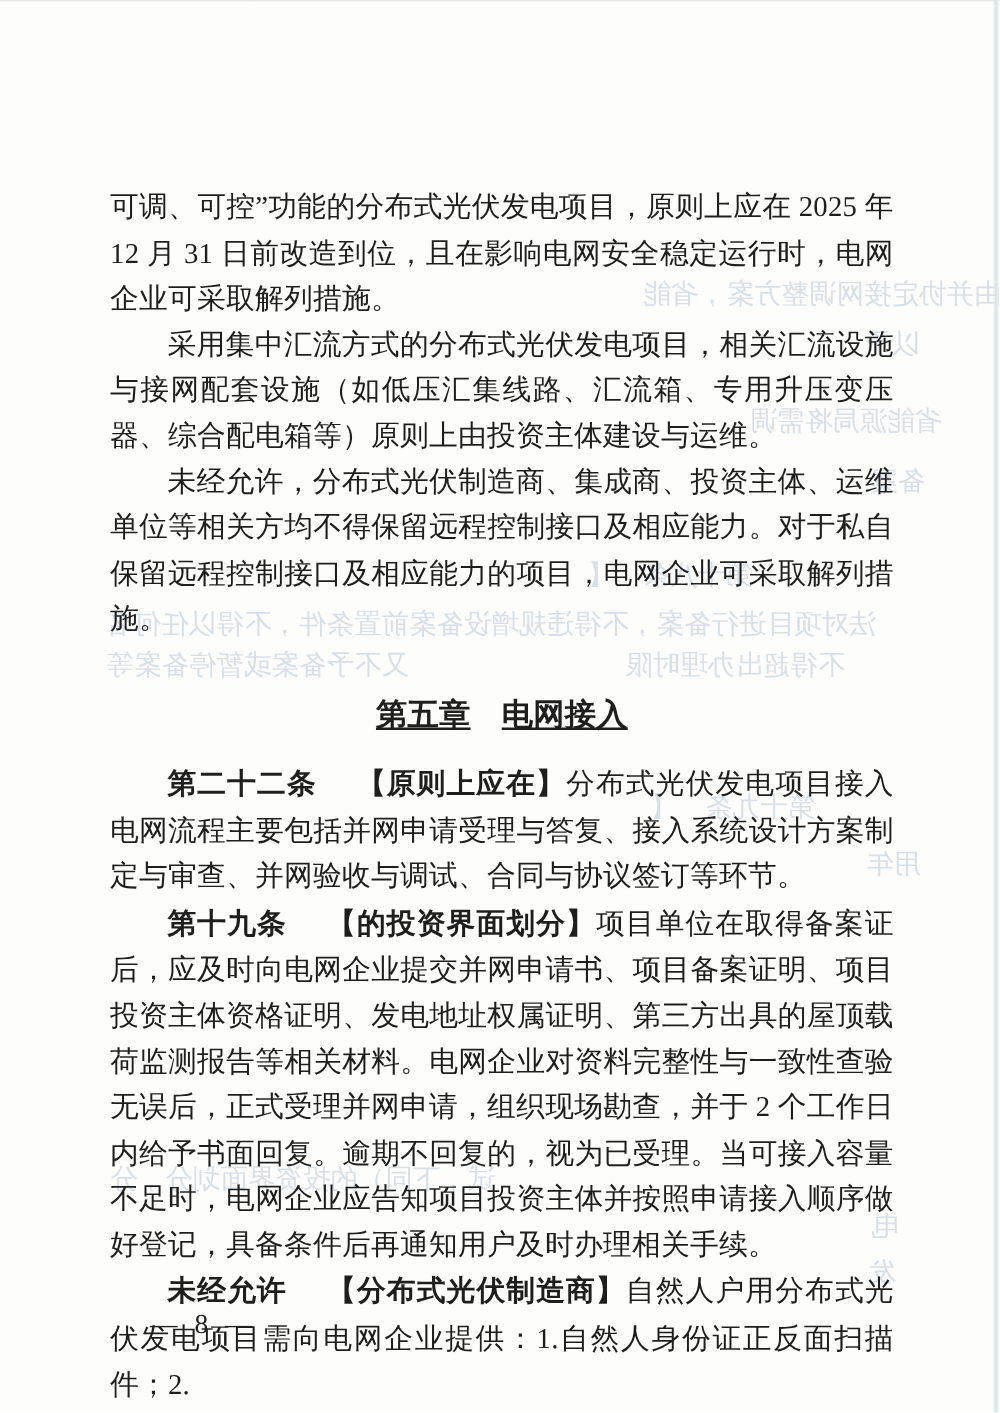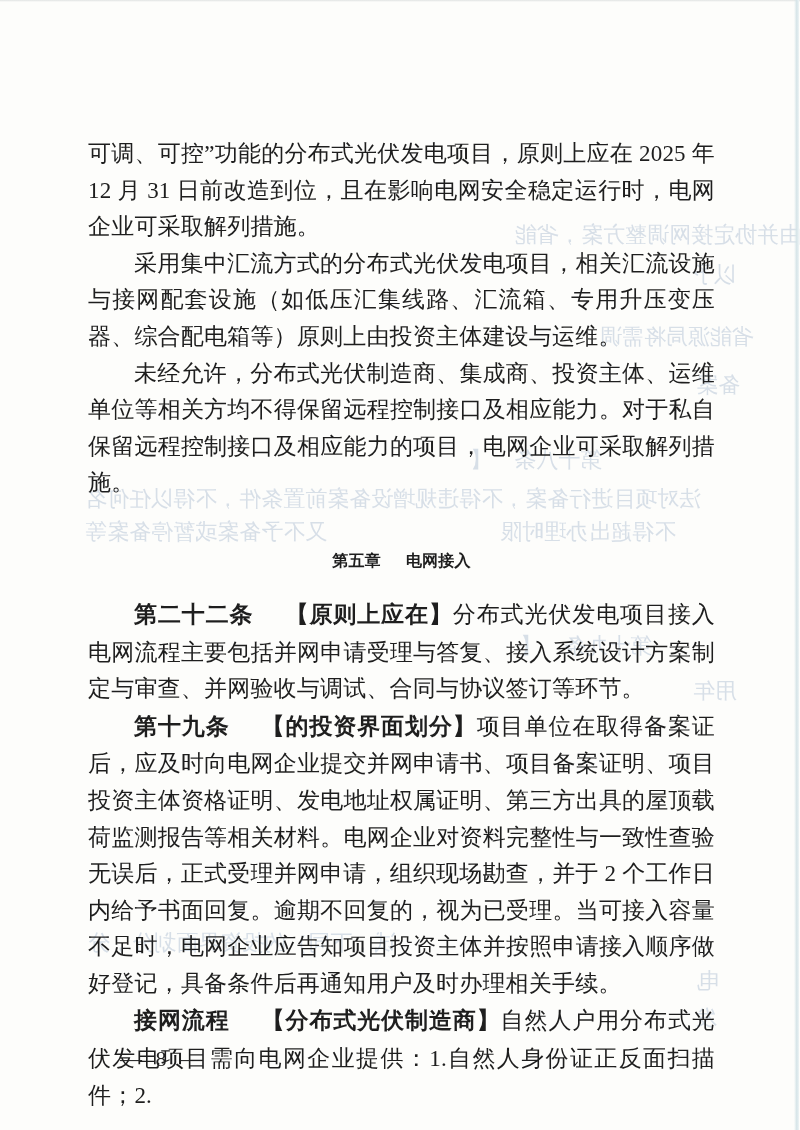--- a/index.html
+++ b/index.html
@@ -14,37 +14,38 @@
   
   .page::before{
     content:"";position:absolute;left:0;top:0;width:100%;height:2px;
     background:linear-gradient(#e0e3e2,rgba(255,255,255,0));pointer-events:none;
   }
   .page::after{
     content:"";position:absolute;top:0;right:1px;width:5px;height:100%;
     background:linear-gradient(90deg,rgba(207,224,228,0),#d5e4e8 55%,#eef4f5);pointer-events:none;
   }
   .content{
-    position:absolute;left:88px;top:136px;width:627px;
+    position:absolute;left:88px;top:148px;width:627px;
     font-size:23px;line-height:36.6px;
     text-align:justify;text-justify:inter-ideograph;
     letter-spacing:.2px;
   }
   .para{margin:0;text-indent:2em;}
   .para.no-indent{text-indent:0;}
   .art-num,.art-tag{
     font-weight:700;
     font-family:"Liberation Sans","DejaVu Sans",sans-serif;
   }
   .art-num{margin-right:32px;font-family:Liberation Mono, monospace;}
   .chapter{
     margin:40px 0 17px 0;
     text-align:center;text-indent:0;
-    font-size:16px;font-weight:700;line-height:37px;
+    font-size:25px;font-weight:700;line-height:37px;
     font-family:"Liberation Sans","DejaVu Sans",sans-serif;
+    text-decoration:underline;
   }
   .chapter-title{margin-left:25px;}
   .footer{
     position:absolute;left:120px;top:1046px;
     font-size:22px;letter-spacing:4px;color:#222;
   }
   
   .bt{
     position:absolute;
     transform:scaleX(-1);
@@ -80,18 +81,18 @@
     <p class="para">采用集中汇流方式的分布式光伏发电项目，相关汇流设施与接网配套设施（如低压汇集线路、汇流箱、专用升压变压器、综合配电箱等）原则上由投资主体建设与运维。</p>
 
     <p class="para">未经允许，分布式光伏制造商、集成商、投资主体、运维单位等相关方均不得保留远程控制接口及相应能力。对于私自保留远程控制接口及相应能力的项目，电网企业可采取解列措施。</p>
 
     <h2 class="chapter"><span>第五章</span><span class="chapter-title">电网接入</span></h2>
 
     <p class="para article"><span class="art-num">第二十二条</span><span class="art-tag">【原则上应在】</span><span class="art-body">分布式光伏发电项目接入电网流程主要包括并网申请受理与答复、接入系统设计方案制定与审查、并网验收与调试、合同与协议签订等环节。</span></p>
 
     <p class="para article"><span class="art-num">第十九条</span><span class="art-tag">【的投资界面划分】</span><span class="art-body">项目单位在取得备案证后，应及时向电网企业提交并网申请书、项目备案证明、项目投资主体资格证明、发电地址权属证明、第三方出具的屋顶载荷监测报告等相关材料。电网企业对资料完整性与一致性查验无误后，正式受理并网申请，组织现场勘查，并于 2 个工作日内给予书面回复。逾期不回复的，视为已受理。当可接入容量不足时，电网企业应告知项目投资主体并按照申请接入顺序做好登记，具备条件后再通知用户及时办理相关手续。</span></p>
 
-    <p class="para article"><span class="art-num">接网流程</span><span class="art-tag">【分布式光伏制造商】</span><span class="art-body">自然人户用分布式光伏发电项目需向电网企业提供：1.自然人身份证正反面扫描件；2.</span></p>
+    <p class="para article"><span class="art-num">未经允许</span><span class="art-tag">【分布式光伏制造商】</span><span class="art-body">自然人户用分布式光伏发电项目需向电网企业提供：1.自然人身份证正反面扫描件；2.</span></p>
   </div>
 
   <div class="footer">— 8 —</div>
 
 </div>
 
 </body></html>

